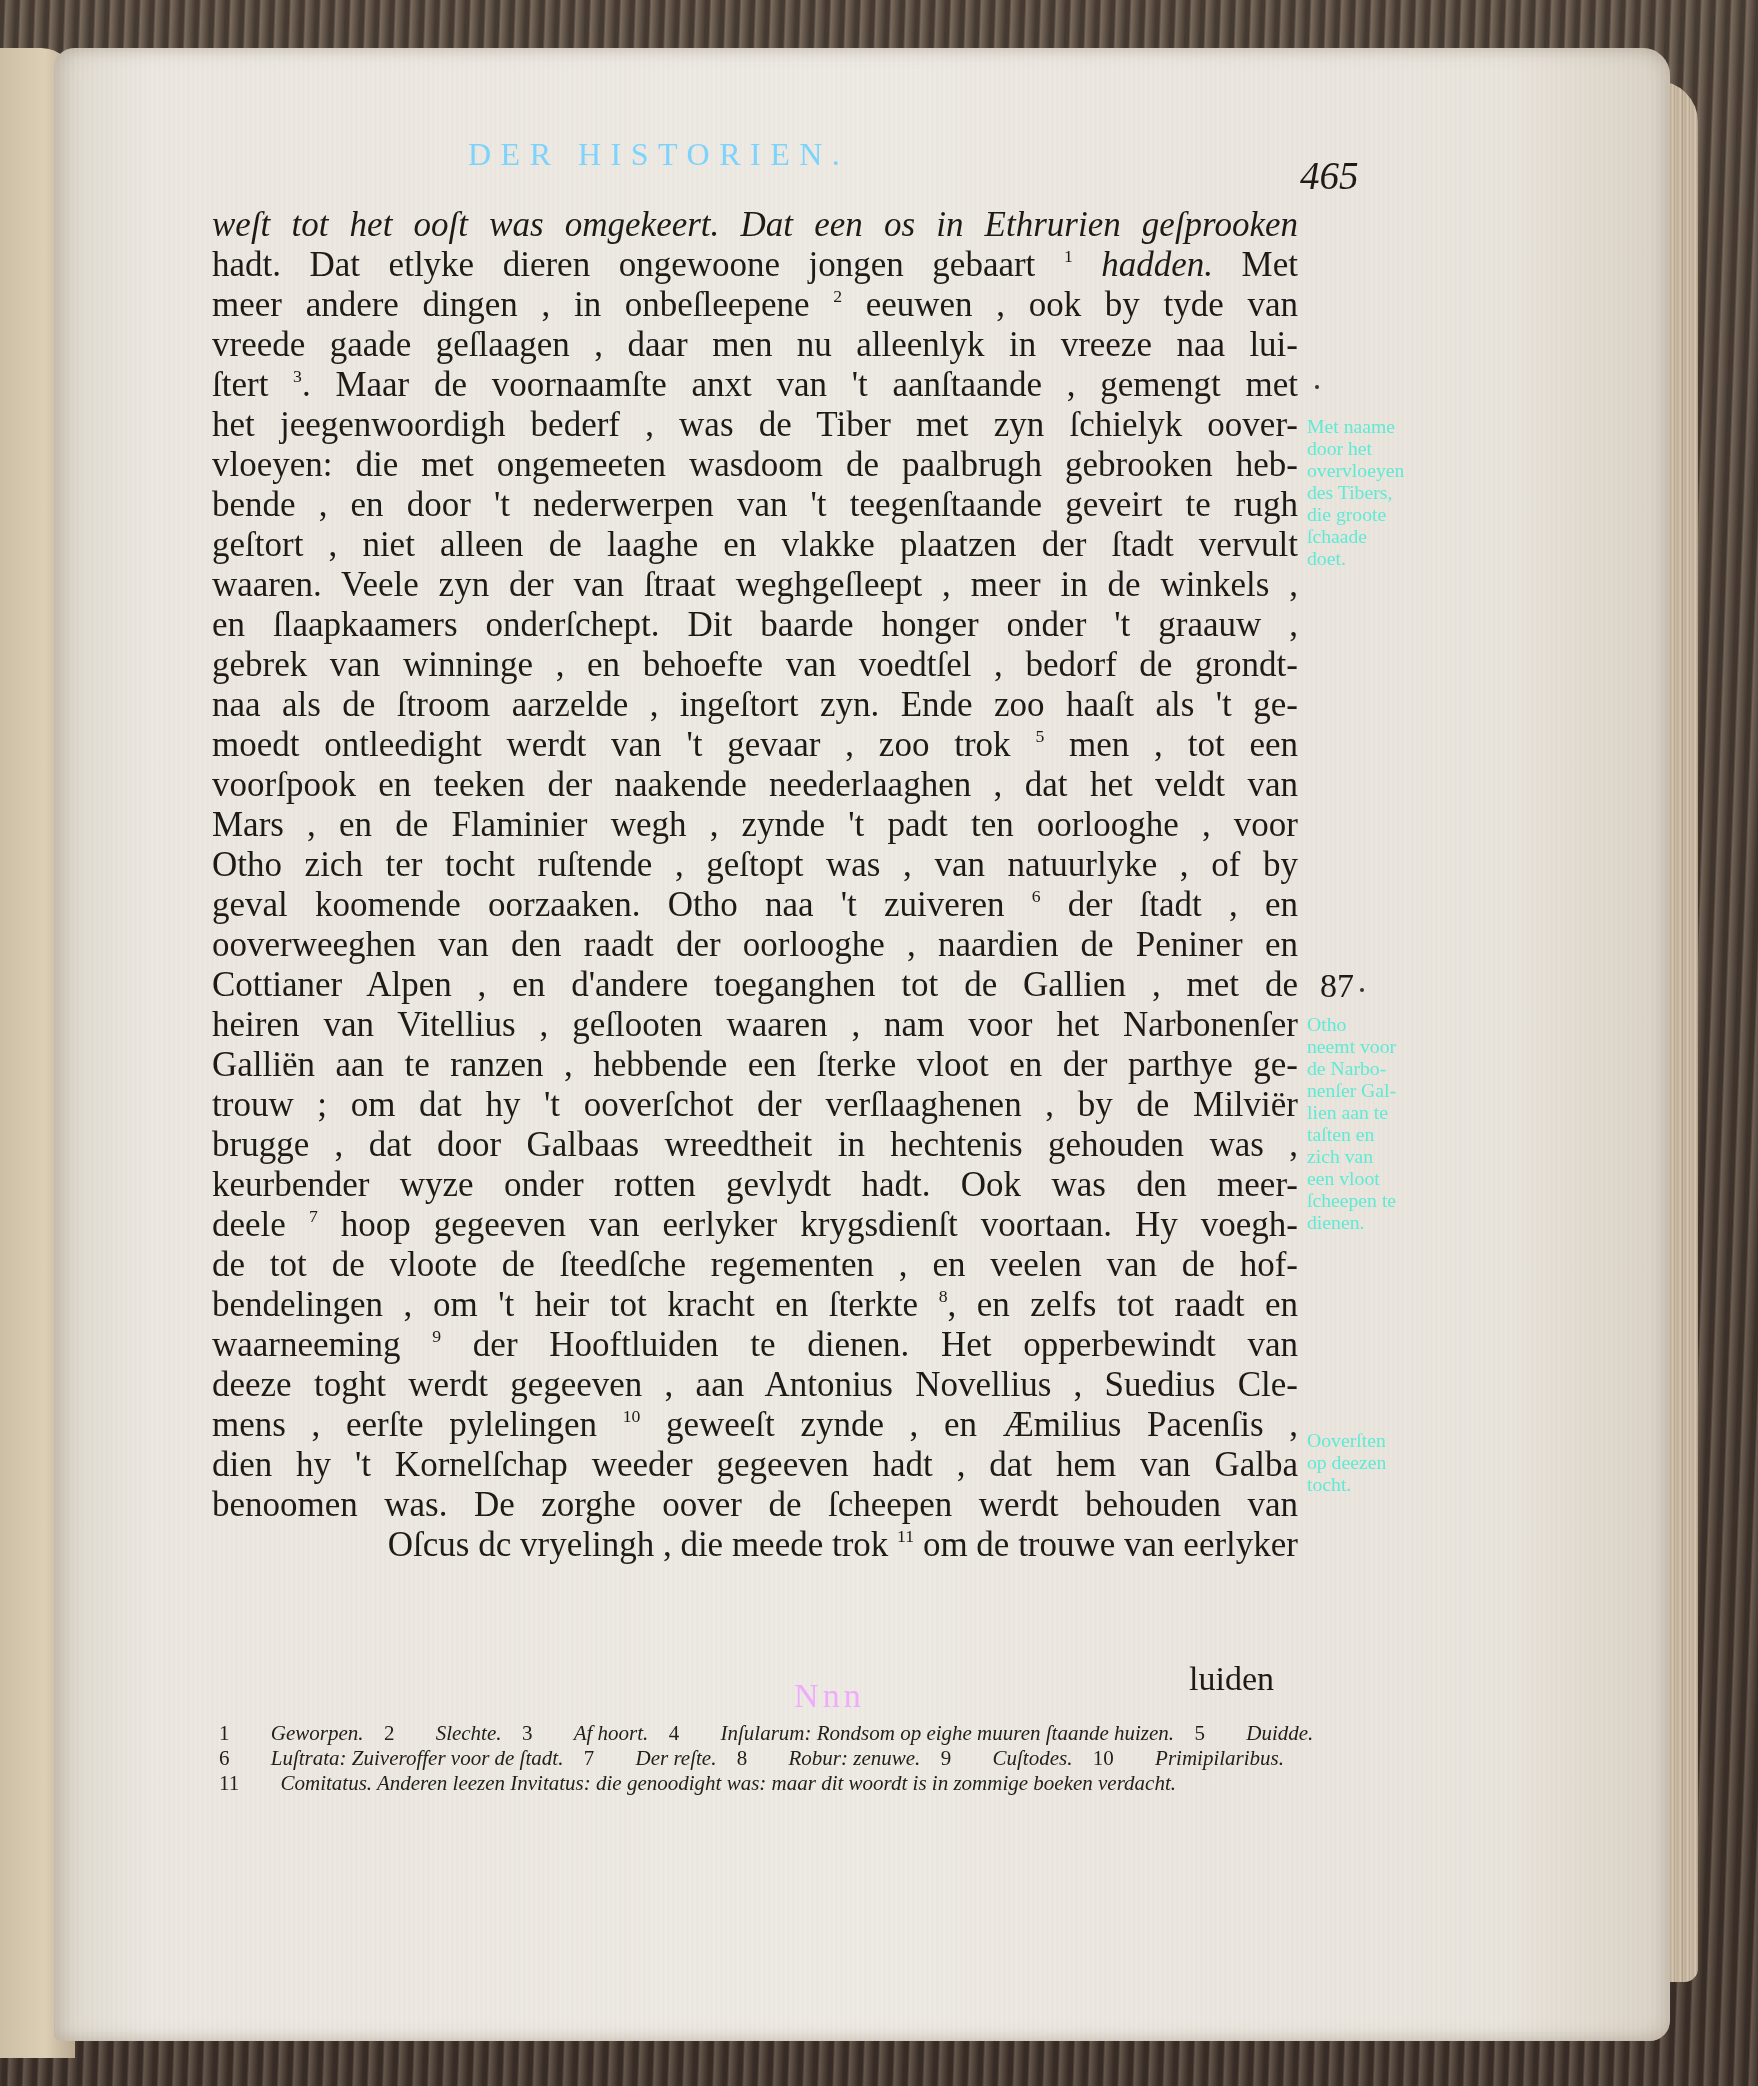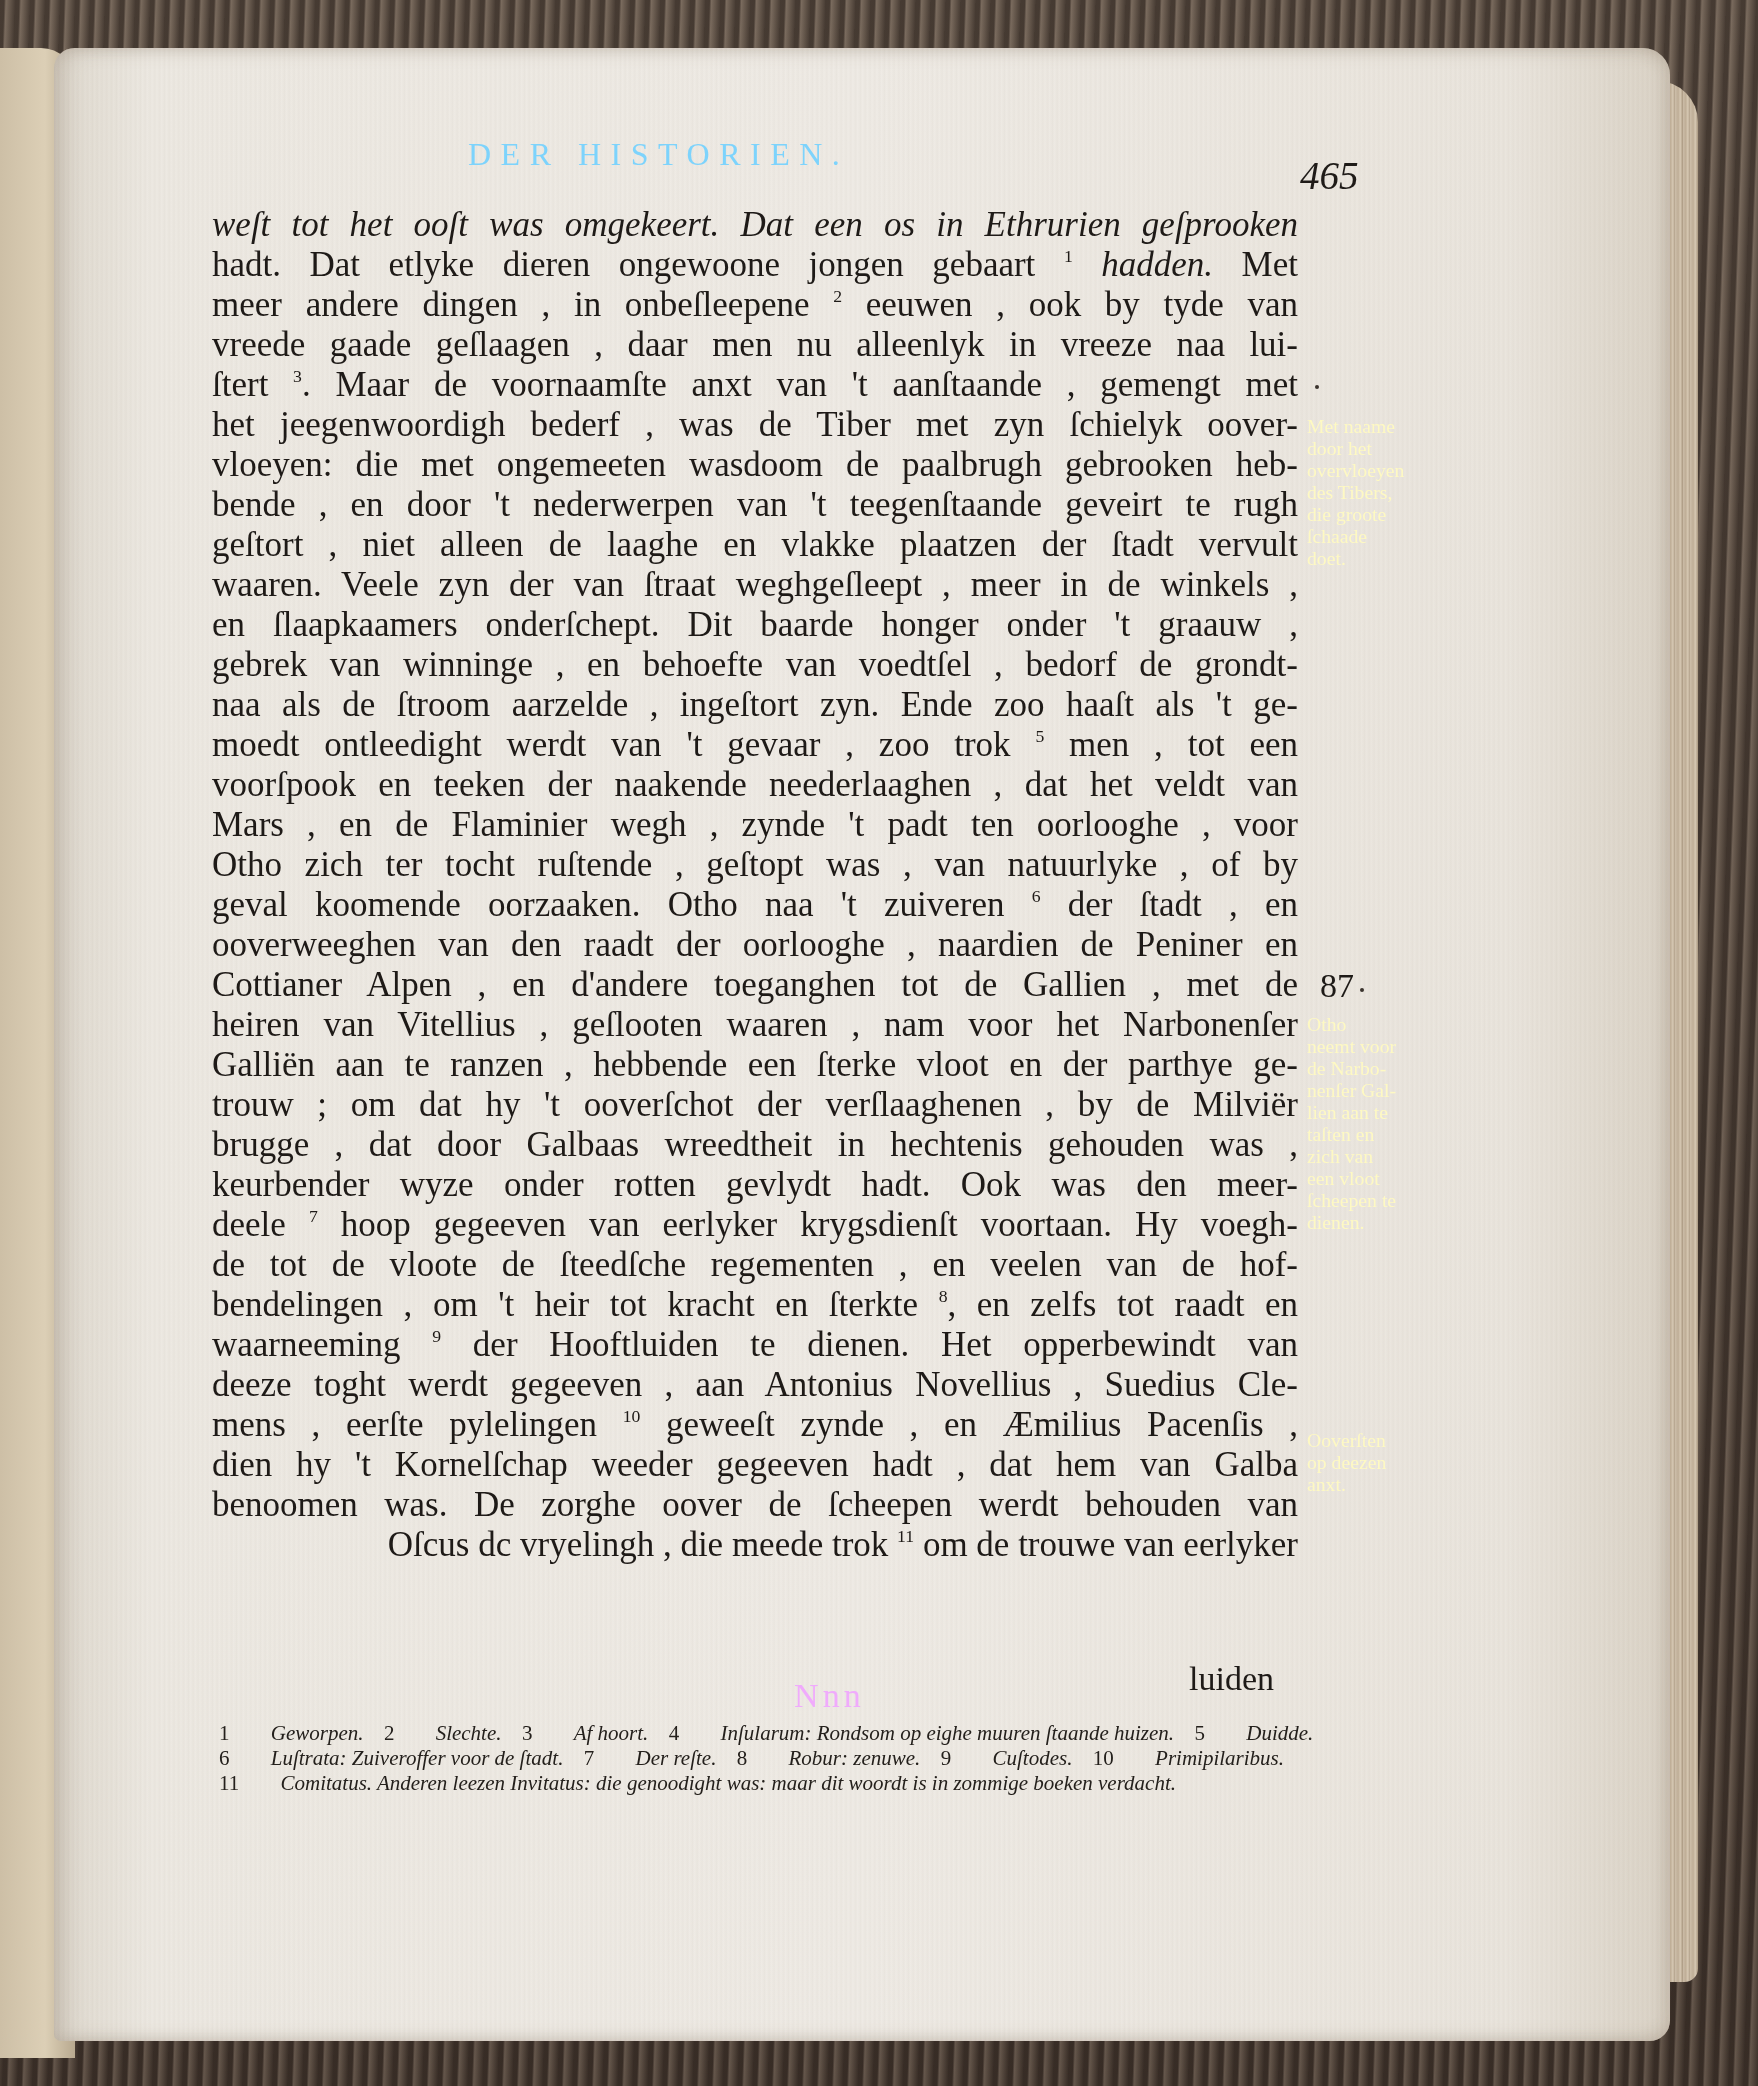--- a/index.html
+++ b/index.html
@@ -49,21 +49,21 @@
     .line {
       height: 40px; line-height: 40px; white-space: nowrap;
       text-align: justify; text-align-last: justify; overflow: visible;
     }
     .line.italic { font-style: italic; }
     .line.last { text-align-last: right; }
     sup.fn { font-size: 17.7px; vertical-align: 13.6px; line-height: 0; }
     .marginal {
       position: absolute; left: 1307px; width: 136px;
       font-family: "Liberation Serif", serif; font-size: 19.7px; line-height: 22px;
-      color: #fef9c3;
+      color: #5eead4;
     }
     .marginal .ml { white-space: nowrap; }
     .section-number {
       position: absolute; left: 1320px; top: 967px;
       font-family: "Liberation Serif", serif; font-size: 34px; color: #1e1a17;
     }
     .signature {
       position: absolute; left: 794px; top: 1677px;
       font-family: "Liberation Serif", serif; font-size: 34px; letter-spacing: 4.1px; color: #f0abfc;
     }
@@ -149,21 +149,21 @@
     <div class="ml">lien aan te</div>
     <div class="ml">taſten en</div>
     <div class="ml">zich van</div>
     <div class="ml">een vloot</div>
     <div class="ml">ſcheepen te</div>
     <div class="ml">dienen.</div>
   </div>
 <div class="marginal" style="top:1429px;" id="mn2">
     <div class="ml">Ooverſten</div>
     <div class="ml">op deezen</div>
-    <div class="ml">anxt.</div>
+    <div class="ml">tocht.</div>
   </div>
 
 <div class="catchword">luiden</div>
 <div class="signature">Nnn</div>
 
 <div class="footnotes" id="fns">
     <div class="fl"><span>1 </span><span class="it">Geworpen.</span><span class="sp"></span><span>2 </span><span class="it">Slechte.</span><span class="sp"></span><span>3 </span><span class="it">Af hoort.</span><span class="sp"></span><span>4 </span><span class="it">Inſularum: Rondsom op eighe muuren ſtaande huizen.</span><span class="sp"></span><span>5 </span><span class="it">Duidde.</span></div>
     <div class="fl"><span>6 </span><span class="it">Luſtrata: Zuiveroffer voor de ſtadt.</span><span class="sp"></span><span>7 </span><span class="it">Der reſte.</span><span class="sp"></span><span>8 </span><span class="it">Robur: zenuwe.</span><span class="sp"></span><span>9 </span><span class="it">Cuſtodes.</span><span class="sp"></span><span>10 </span><span class="it">Primipilaribus.</span></div>
     <div class="fl"><span>11 </span><span class="it">Comitatus. Anderen leezen Invitatus: die genoodight was: maar dit woordt is in zommige boeken verdacht.</span></div>
   </div>

